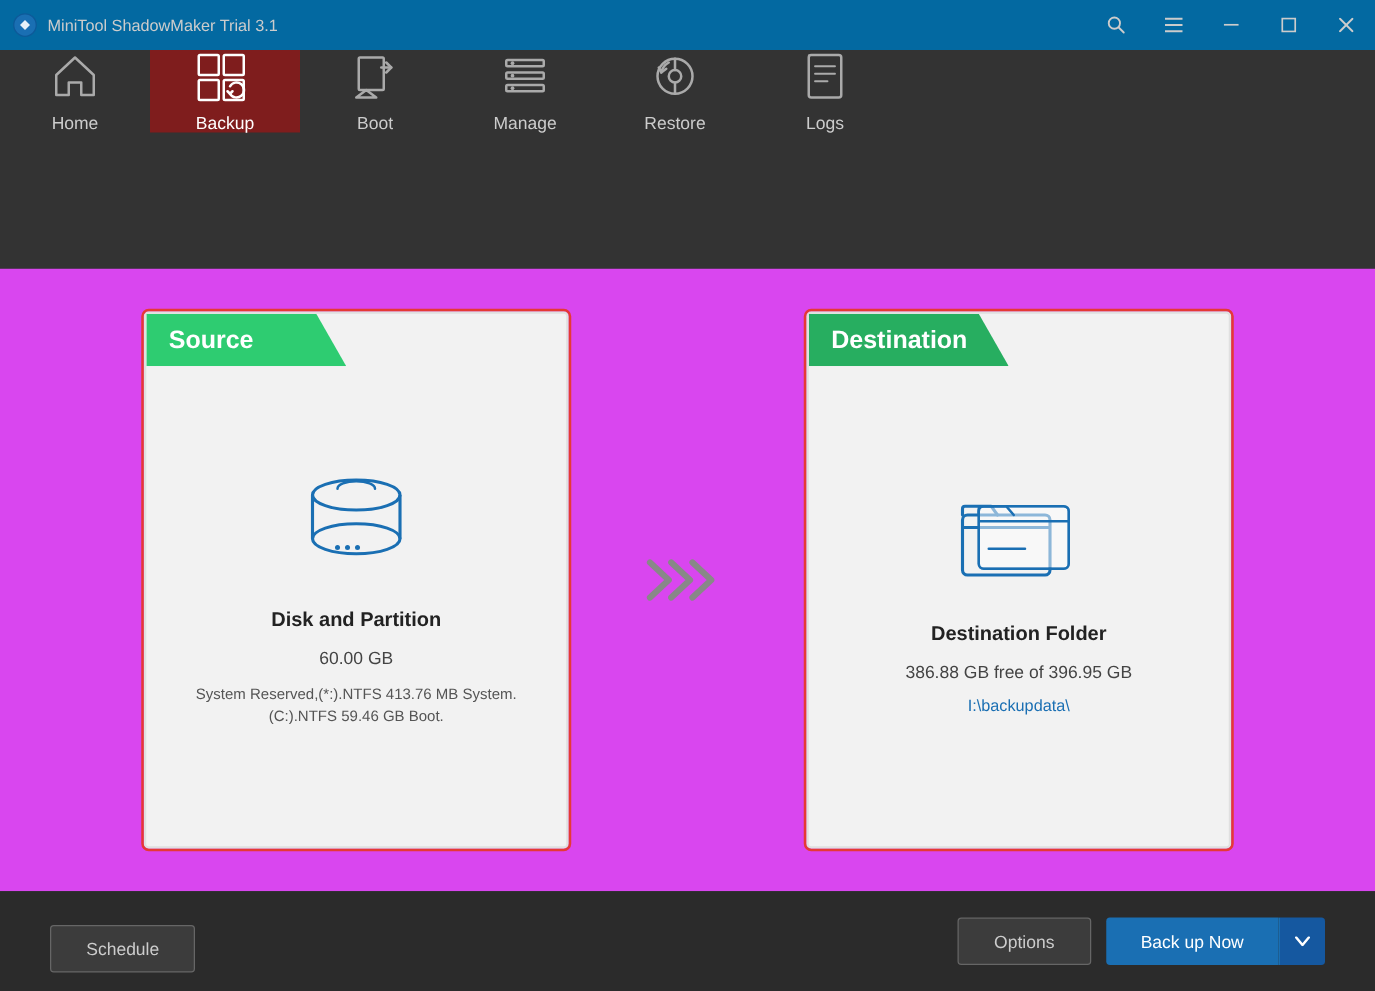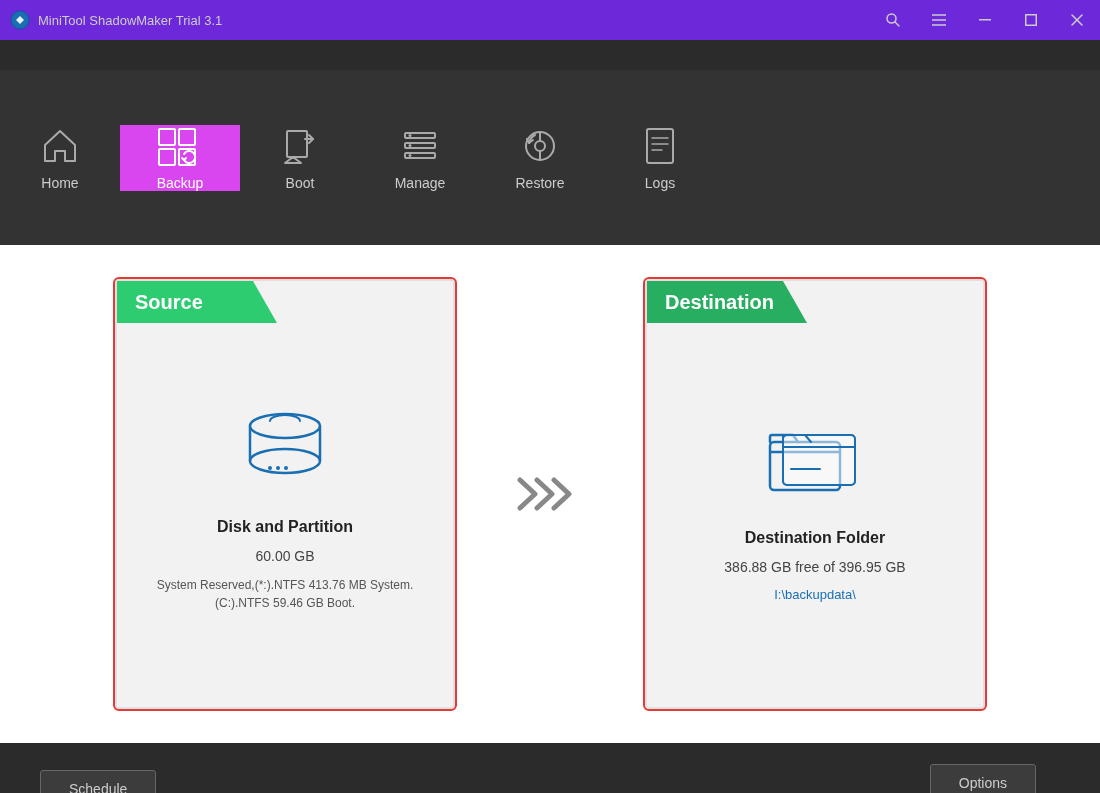--- a/index.html
+++ b/index.html
@@ -9,21 +9,21 @@
       background: #2b2b2b;
       font-family: 'Segoe UI', Arial, sans-serif;
       overflow: hidden;
       user-select: none;
     }
 
     
     #title-bar {
       width: 100%;
       height: 40px;
-      background: #6d28d9;
+      background: #0369a1;
       display: flex;
       align-items: center;
       padding: 0 10px;
       position: relative;
     }
     #title-bar .app-icon {
       width: 20px;
       height: 20px;
       margin-right: 8px;
     }
@@ -52,53 +52,52 @@
       border: none;
       transition: background 0.15s;
     }
 
     
     #nav-bar {
       width: 100%;
       height: 175px;
       background: #333333;
       display: flex;
-      align-items: center;
-      margin-top: 30px;
+      align-items: flex-start;
     }
     .nav-item {
       display: flex;
       flex-direction: column;
       align-items: center;
       justify-content: center;
       width: 120px;
       cursor: pointer;
       color: #cccccc;
       font-size: 14px;
       gap: 8px;
       position: relative;
       transition: background 0.15s;
     }
     .nav-item.active {
-      background: #d946ef;
+      background: #7f1d1d;
       color: white;
     }
     .nav-item .nav-icon {
       font-size: 36px;
       line-height: 1;
     }
     .nav-item .nav-label {
       font-size: 14px;
     }
 
     
     #main-content {
       width: 100%;
       height: calc(793px - 40px - 175px - 80px);
-      background: #ffffff;
+      background: #d946ef;
       display: flex;
       align-items: center;
       justify-content: center;
       gap: 60px;
       padding: 30px 60px;
     }
 
     
     .card {
       background: #f2f2f2;
@@ -420,15 +419,23 @@
     </div>
   </div>
 
 </div>
 
 <div id="bottom-bar">
   <div class="bottom-left">
     <button class="btn-secondary">Schedule</button>
   </div>
   <div class="bottom-right">
-    <button class="btn-secondary" style="border-radius:3px; margin-right: 24px;">Options</button>
+    <button class="btn-secondary" style="border-radius:3px; margin-right: 12px;">Options</button>
+    <div style="display:flex;">
+      <button class="btn-primary">Back up Now</button>
+      <button class="btn-dropdown">
+        <svg width="12" height="8" viewBox="0 0 12 8" fill="none">
+          <path d="M1 1 L6 7 L11 1" stroke="white" stroke-width="2" stroke-linecap="round" stroke-linejoin="round"></path>
+        </svg>
+      </button>
+    </div>
   </div>
 </div>
 
 </body></html>

